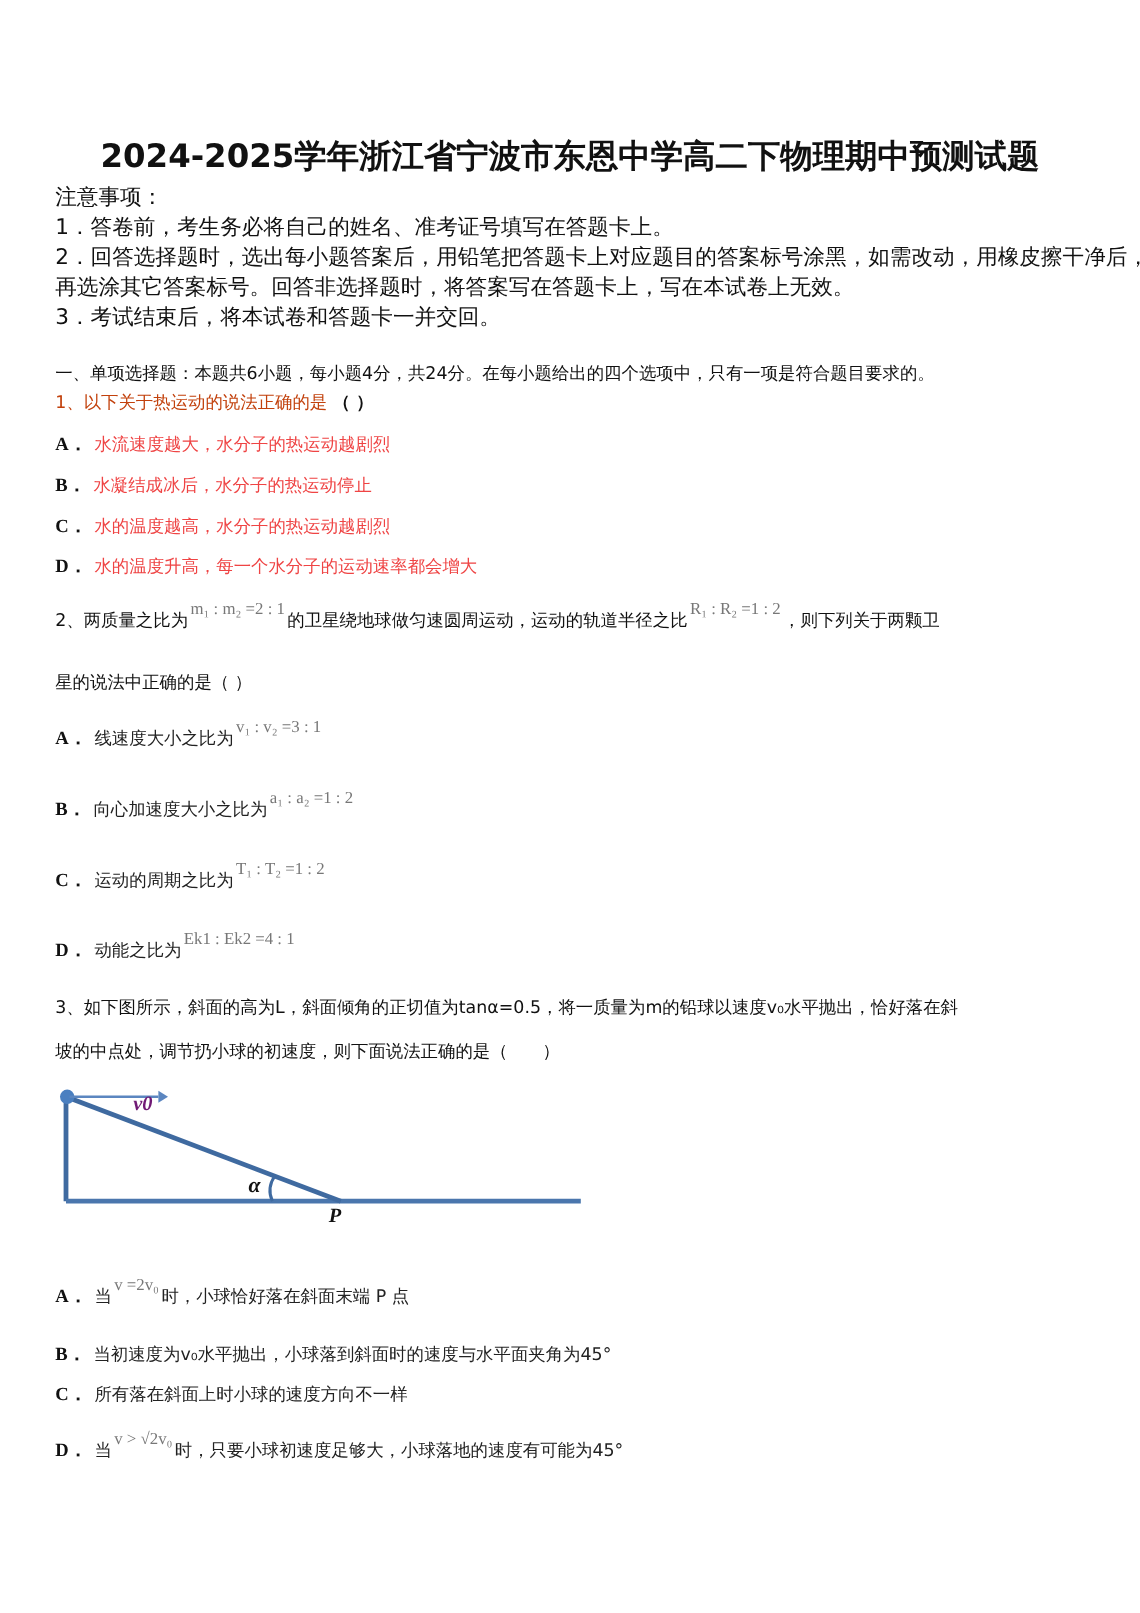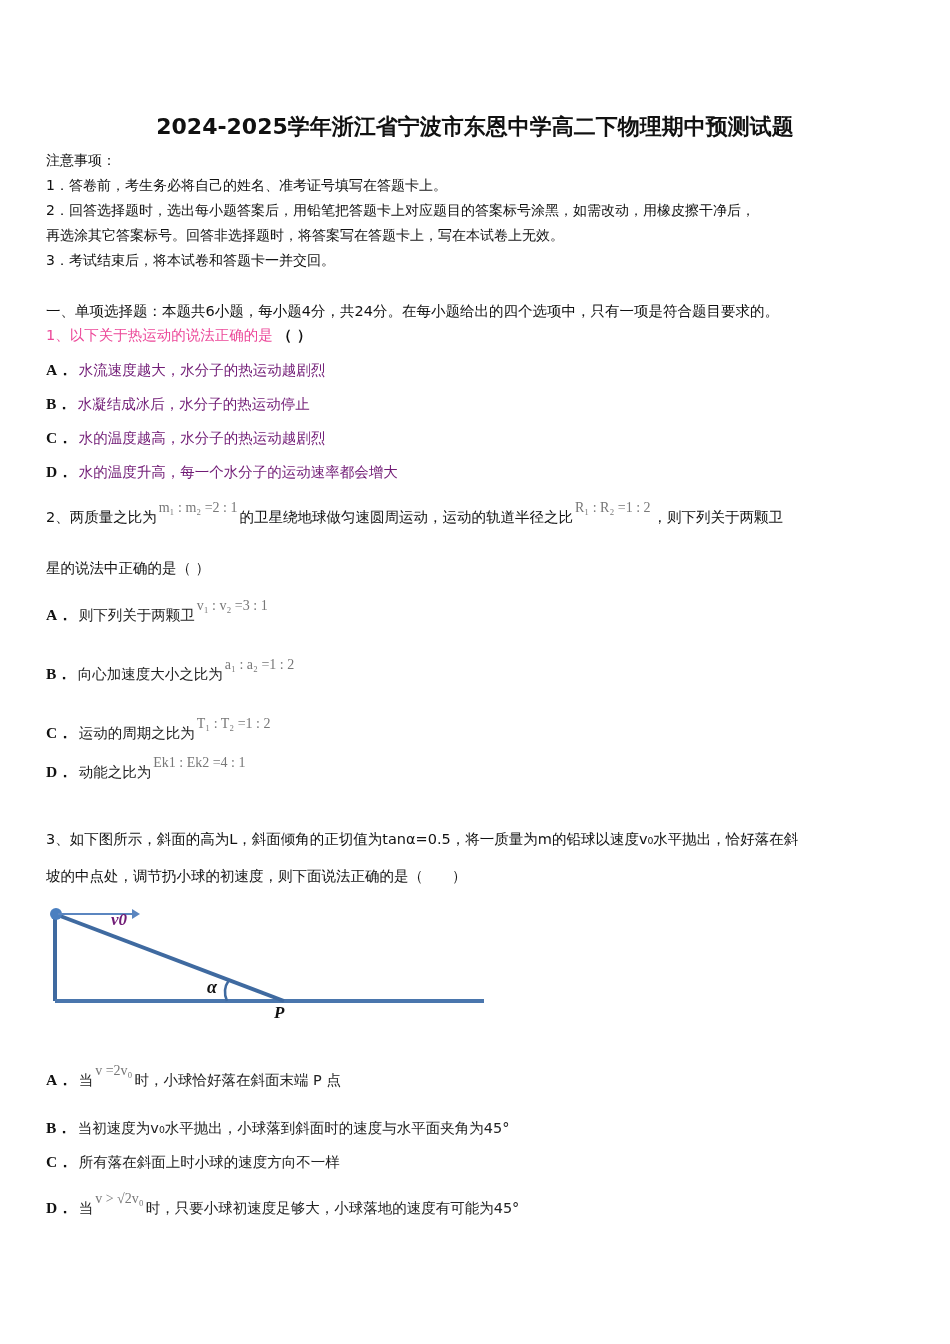--- a/index.html
+++ b/index.html
@@ -1,46 +1,46 @@
 <!DOCTYPE html>
 <html><head>
 <meta charset="utf-8">
 <style>
   html, body { margin: 0; padding: 0; background: #ffffff; }
   body { width: 950px; height: 1344px; position: relative; overflow: hidden;
          font-family: "DejaVu Serif", "Liberation Serif", serif; color: #111; }
   .abs { position: absolute; white-space: nowrap; }
   .title { left: 0; width: 950px; top: 112px; text-align: center; font-family: "DejaVu Sans", "Liberation Sans", sans-serif;
-           font-weight: bold; font-size: 22px; letter-spacing: 0px; }
-  .note { font-family: "DejaVu Sans", "Liberation Sans", sans-serif; font-size: 14px; left: 46px; }
+           font-weight: bold; font-size: 27px; letter-spacing: 0px; }
+  .note { font-family: "DejaVu Sans", "Liberation Sans", sans-serif; font-size: 18px; left: 46px; }
   .q { font-family: "DejaVu Sans", "Liberation Sans", sans-serif; font-size: 14.5px; left: 46px; }
   .opt { font-size: 14.5px; left: 46px; }
   .opt .lbl { font-family: "Liberation Serif", serif; font-weight: bold; font-size: 15.5px; margin-right: 6px; }
   .opt .txt { font-family: "DejaVu Sans", "Liberation Sans", sans-serif; color: #222; }
-  .opt.light .txt { color: #701a75; font-weight: normal; }
+  .opt.light .txt { color: #ef4444; font-weight: normal; }
   .math { font-family: "Liberation Serif", "DejaVu Serif", serif; color: #777; font-size: 14px; position: relative; top: -10px; margin: 0 2px; }
   .bold { font-weight: bold; }
   .it { font-style: italic; font-family: "Liberation Serif", serif; }
   .diagram { left: 44px; top: 900px; width: 450px; height: 130px; }
 </style>
 </head>
 <body>
 
 <div class="abs title">2024-2025学年浙江省宁波市东恩中学高二下物理期中预测试题</div>
 
 <div class="abs note" style="top:152px;">注意事项：</div>
 <div class="abs note" style="top:177px;">1．答卷前，考生务必将自己的姓名、准考证号填写在答题卡上。</div>
 <div class="abs note" style="top:202px;">2．回答选择题时，选出每小题答案后，用铅笔把答题卡上对应题目的答案标号涂黑，如需改动，用橡皮擦干净后，</div>
 <div class="abs note" style="top:227px;">再选涂其它答案标号。回答非选择题时，将答案写在答题卡上，写在本试卷上无效。</div>
 <div class="abs note" style="top:252px;">3．考试结束后，将本试卷和答题卡一并交回。</div>
 
 <div class="abs q" style="top:302px;">一、单项选择题：本题共6小题，每小题4分，共24分。在每小题给出的四个选项中，只有一项是符合题目要求的。</div>
 
 <div class="abs q" style="top:326px;">
-  <span style="color:#ec4899">1、以下关于热运动的说法正确的是</span>
+  <span style="color:#c2410c">1、以下关于热运动的说法正确的是</span>
   <span class="bold">（  ）</span>
 </div>
 <div class="abs opt light" style="top:360px;">
   <span class="lbl">A．</span><span class="txt">水流速度越大，水分子的热运动越剧烈</span>
 </div>
 <div class="abs opt light" style="top:394px;">
   <span class="lbl">B．</span><span class="txt">水凝结成冰后，水分子的热运动停止</span>
 </div>
 <div class="abs opt light" style="top:428px;">
   <span class="lbl">C．</span><span class="txt">水的温度越高，水分子的热运动越剧烈</span>
@@ -48,29 +48,29 @@
 <div class="abs opt light" style="top:462px;">
   <span class="lbl">D．</span><span class="txt">水的温度升高，每一个水分子的运动速率都会增大</span>
 </div>
 
 <div class="abs q" style="top:508px;">
   <span>2、两质量之比为</span><span class="math">m₁ : m₂ =2 : 1</span><span>的卫星绕地球做匀速圆周运动，运动的轨道半径之比</span><span class="math">R₁ : R₂ =1 : 2</span><span>，则下列关于两颗卫</span>
 </div>
 <div class="abs q" style="top:559px;">星的说法中正确的是（ ）</div>
 
 <div class="abs opt" style="top:605px;">
-  <span class="lbl">A．</span><span class="txt">则下列关于两颗卫</span><span class="math">v₁ : v₂ =3 : 1</span>
+  <span class="lbl">A．</span><span class="txt">线速度大小之比为</span><span class="math">v₁ : v₂ =3 : 1</span>
 </div>
 <div class="abs opt" style="top:664px;">
   <span class="lbl">B．</span><span class="txt">向心加速度大小之比为</span><span class="math">a₁ : a₂ =1 : 2</span>
 </div>
 <div class="abs opt" style="top:723px;">
   <span class="lbl">C．</span><span class="txt">运动的周期之比为</span><span class="math">T₁ : T₂ =1 : 2</span>
 </div>
-<div class="abs opt" style="top:762px;">
+<div class="abs opt" style="top:782px;">
   <span class="lbl">D．</span><span class="txt">动能之比为</span><span class="math">Ek1 : Ek2 =4 : 1</span>
 </div>
 
 <div class="abs q" style="top:830px;">3、如下图所示，斜面的高为L，斜面倾角的正切值为tanα=0.5，将一质量为m的铅球以速度v₀水平抛出，恰好落在斜</div>
 <div class="abs q" style="top:867px;">坡的中点处，调节扔小球的初速度，则下面说法正确的是（　　）</div>
 
 <div class="abs diagram">
   <svg width="450" height="130" viewBox="0 0 450 130">
     <line x1="11" y1="14" x2="11" y2="101" stroke="#3f6aa0" stroke-width="4"></line>
     <line x1="11" y1="101" x2="440" y2="101" stroke="#4a76ad" stroke-width="4"></line>

